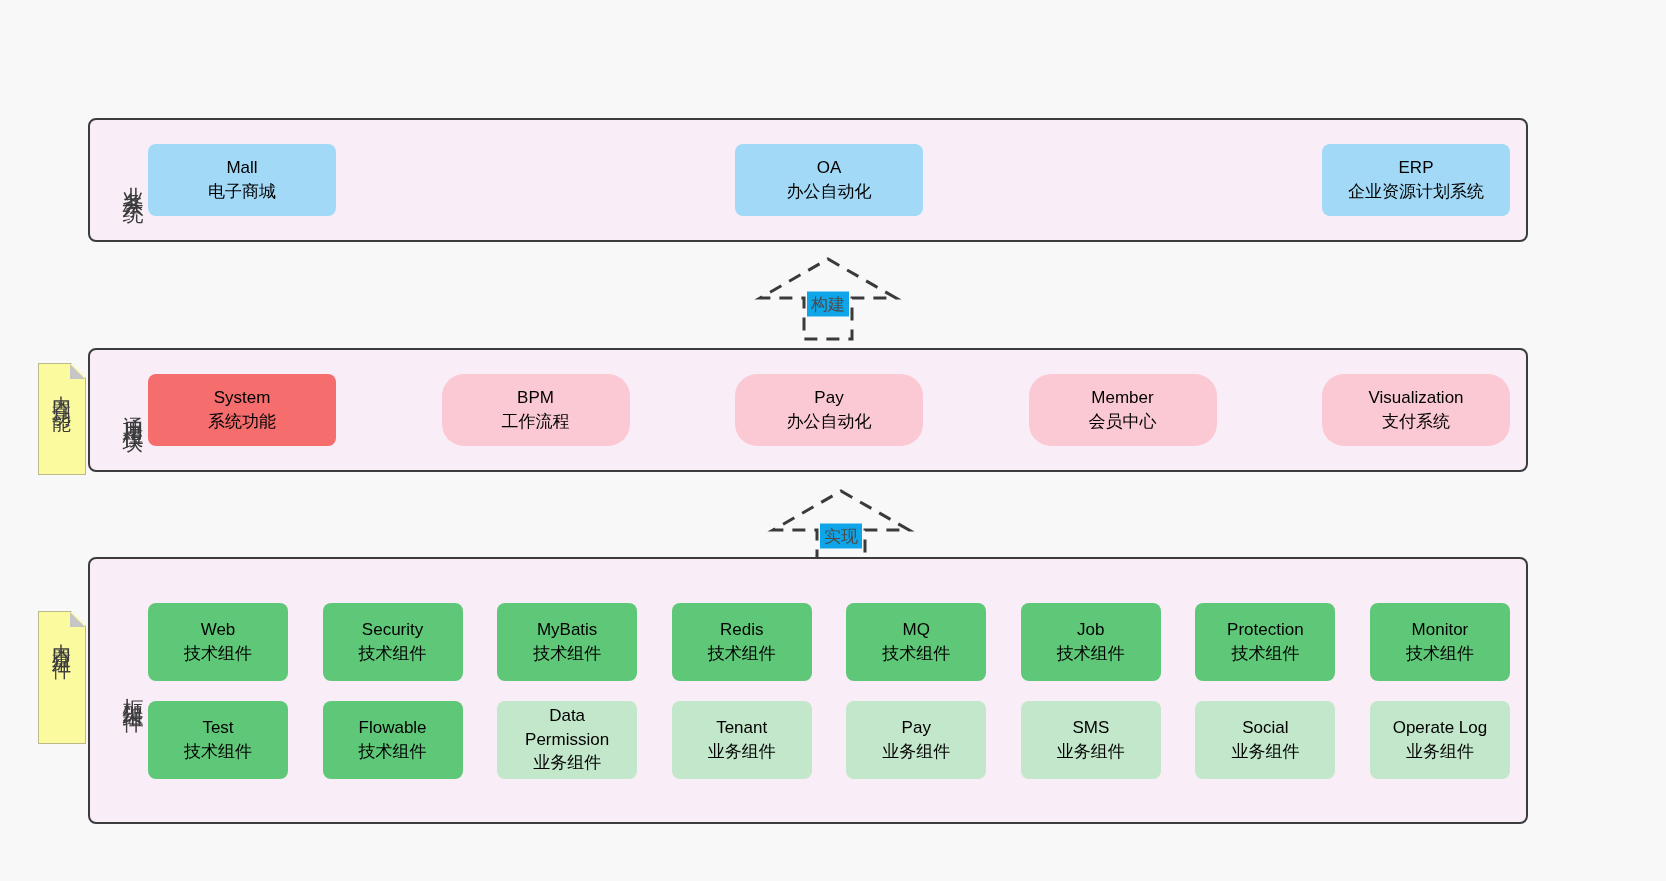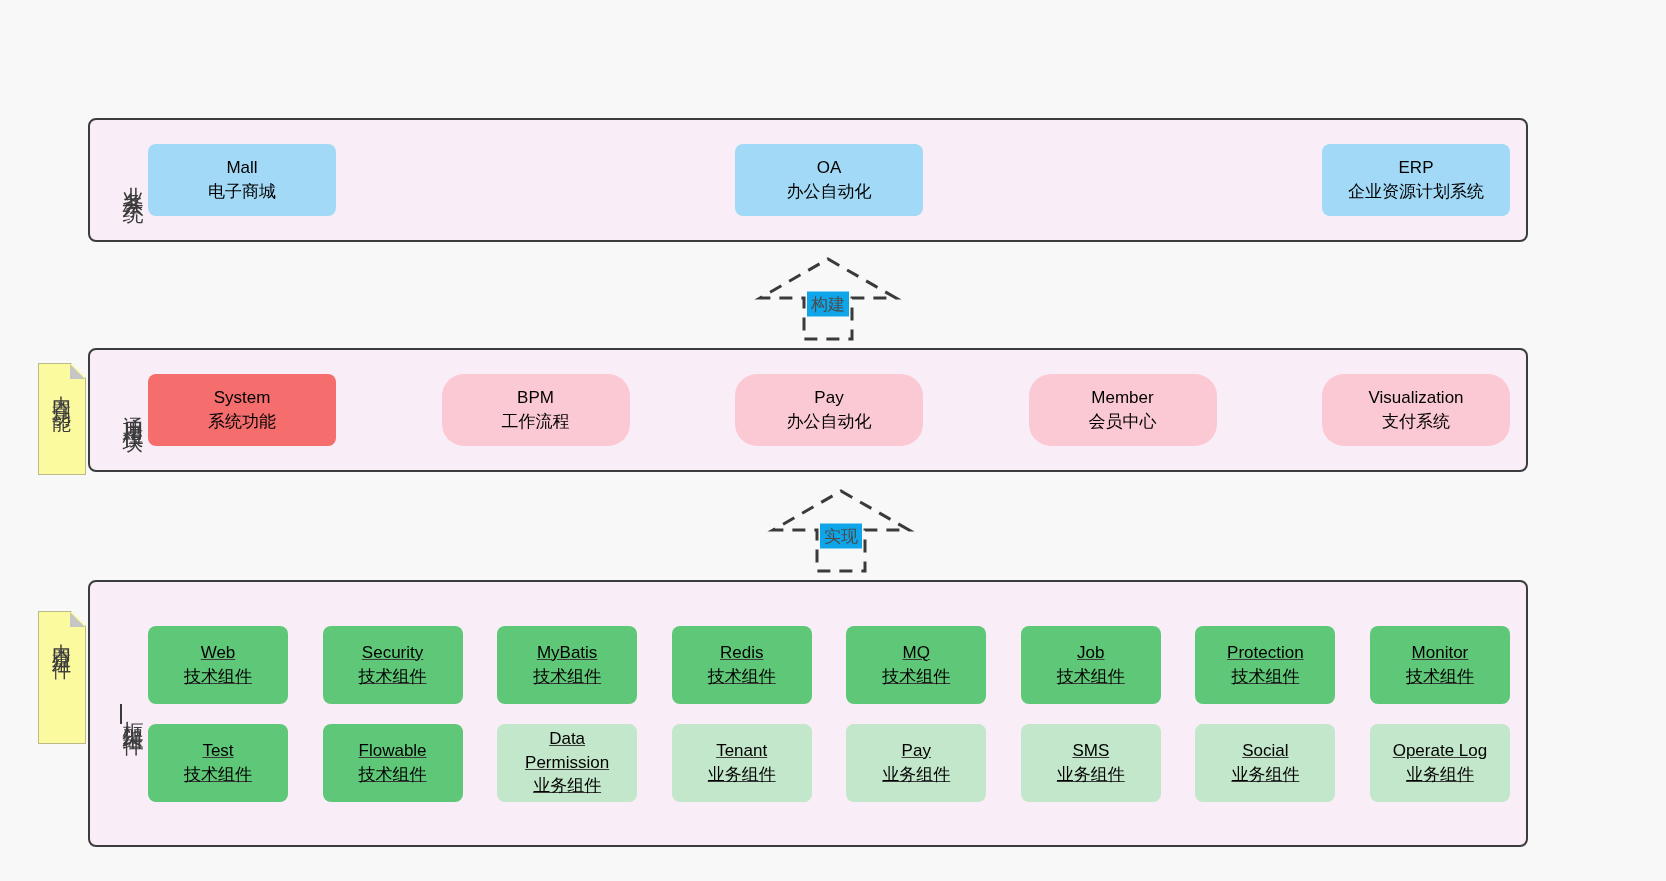--- a/index.html
+++ b/index.html
@@ -9,21 +9,21 @@
     font-family:"Liberation Sans","DejaVu Sans",sans-serif;
     color:#3b3b3b;
   }
   .panel{
     position:absolute;left:88px;width:1440px;
     background:#f9eef7;border:2px solid #3c3c3c;border-radius:8px;
     display:flex;align-items:center;box-sizing:border-box;
   }
   .panel-business{top:118px;height:124px;}
   .panel-modules{top:348px;height:124px;}
-  .panel-components{top:580px;height:267px;text-decoration:underline;}
+  .panel-components{top:557px;height:267px;}
   .vlabel{
     writing-mode:vertical-rl;text-orientation:upright;
     font-size:21px;letter-spacing:5px;color:#3b3b3b;
     margin-left:14px;width:40px;text-align:center;flex:0 0 auto;
     line-height:1;
   }
   .boxes{
     flex:1;display:flex;justify-content:space-between;align-items:center;
     padding:0 16px 0 4px;
   }

